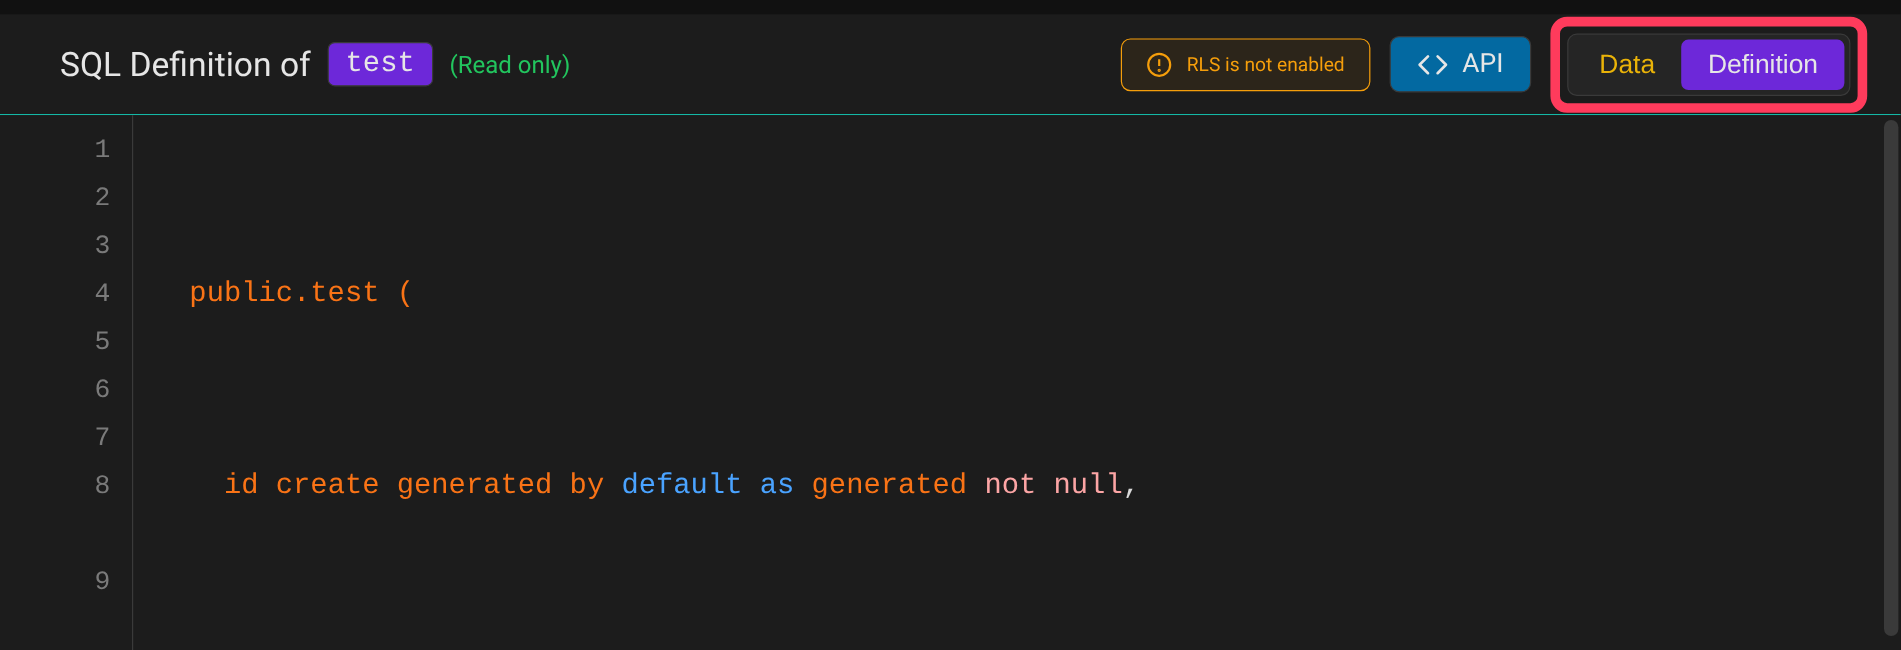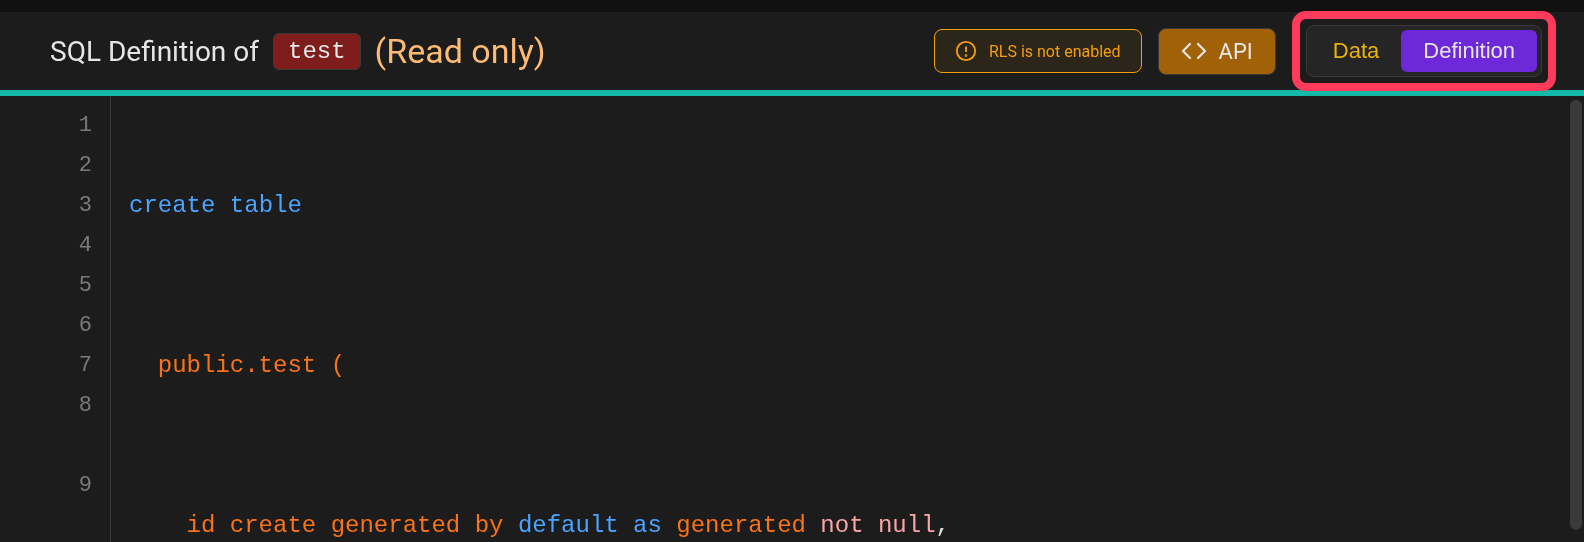--- a/index.html
+++ b/index.html
@@ -13,21 +13,21 @@
   }
   .top-blank {
     height: 12px;
     background: #111;
   }
   .header {
     display: flex;
     align-items: center;
     height: 84px;
     padding: 0 28px 0 50px;
-    border-bottom: 6px solid #14b8a6;
+    border-bottom: 1px solid #14b8a6;
     background: #1c1c1c;
     gap: 16px;
   }
   .title-wrap {
     display: flex;
     align-items: center;
     gap: 14px;
     flex: 0 0 auto;
   }
   .title-text {
@@ -38,25 +38,25 @@
   }
   .title-chip {
     display: inline-flex;
     align-items: center;
     padding: 4px 14px;
     border: 1px solid #3a3a3a;
     border-radius: 6px;
     font-family: "SFMono-Regular", Consolas, "Liberation Mono", Menlo, monospace;
     font-size: 24px;
     color: #e6e6e6;
-    background: #7f1d1d;
+    background: #6d28d9;
   }
   .readonly {
-    font-size: 34px;
-    color: #fdba74;
+    font-size: 20px;
+    color: #22c55e;
     white-space: nowrap;
   }
   .flex-spacer { flex: 1 1 auto; }
   .rls-badge {
     display: inline-flex;
     align-items: center;
     gap: 12px;
     border: 1px solid #f59e0b;
     background: rgba(245, 158, 11, 0.08);
     color: #f59e0b;
@@ -68,21 +68,21 @@
   }
   .rls-icon {
     width: 22px; height: 22px; display: inline-flex;
     align-items: center; justify-content: center;
   }
   .api-btn {
     display: inline-flex;
     align-items: center;
     gap: 12px;
     border: 1px solid #3a3a3a;
-    background: #a16207;
+    background: #0369a1;
     color: #e6e6e6;
     border-radius: 8px;
     padding: 10px 22px;
     font-size: 22px;
     font-weight: 400;
     white-space: nowrap;
     cursor: pointer;
   }
   .api-icon {
     width: 26px; height: 18px; display: inline-flex;
@@ -216,21 +216,20 @@
     <div class="ln">4</div>
     <div class="ln">5</div>
     <div class="ln">6</div>
     <div class="ln">7</div>
     <div class="ln">8</div>
     <div class="ln"></div>
     <div class="ln">9</div>
   </div>
 
   <div class="code-area">
-    <div class="code-row"><span class="tok-kw">create</span> <span class="tok-kw">table</span></div>
 
     <div class="code-row indent1"><span class="tok-pl">public.test (</span></div>
 
     <div class="code-row indent2"><span class="tok-pl">id create generated</span><span class="tok-pl"> by </span><span class="tok-kw">default</span><span class="tok-kw"> as </span><span class="tok-pl">generated</span><span class="tok-dim"> not null</span><span class="tok-pn">,</span></div>
 
     
 
     
 
     

